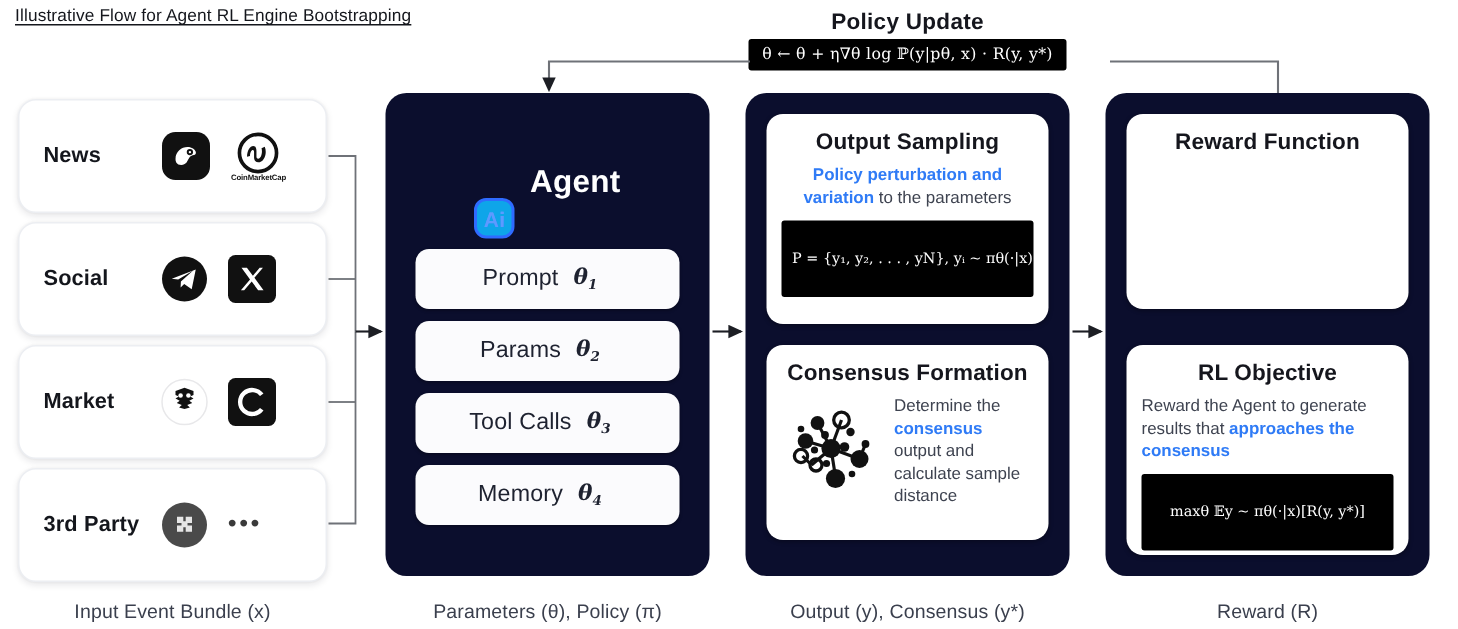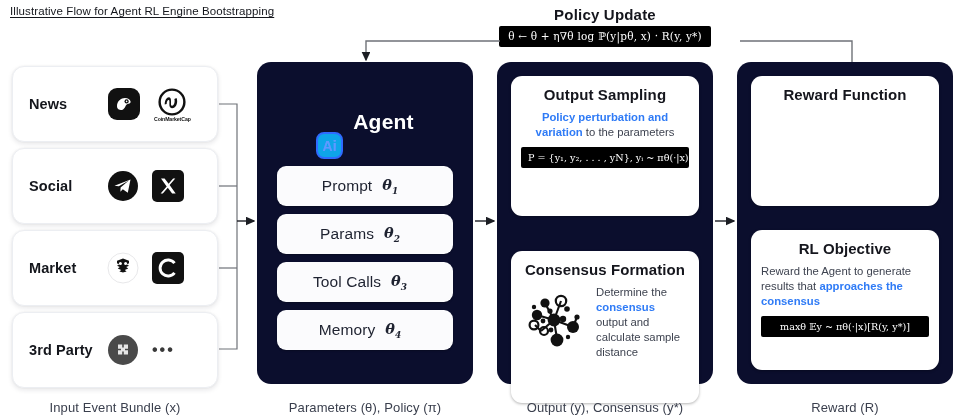--- a/index.html
+++ b/index.html
@@ -109,21 +109,21 @@
     background: #ffffff; border-radius: 11px;
     box-shadow: 0 1px 3px rgba(0,0,0,.3);
     padding: 10px 10px 10px;
   }
   .inner-title {
     text-align: center; font-size: 15px; font-weight: 700;
     color: #15161d; letter-spacing: .1px; margin-bottom: 7px;
   }
   .blurb { font-size: 11.3px; color: #3e4350; line-height: 1.32; }
   .blurb .hl { color: #2f7bf6; font-weight: 700; }
-  .inner-formula { margin: 7px auto 2px; padding: 5px 7px; font-size: 9.6px; white-space: nowrap; display:block; text-align:center; }
+  .inner-formula { margin: 7px auto 2px; padding: 20px 7px; font-size: 9.6px; white-space: nowrap; display:block; text-align:center; }
   .row-flex { display: flex; gap: 9px; align-items: flex-start; }
 
   .iconbox { display: inline-flex; align-items: center; justify-content: center; }
 </style>
 </head>
 <body>
 
 <div class="stage">
 
   <div class="doc-title">Illustrative Flow for Agent RL Engine Bootstrapping</div>
@@ -264,21 +264,21 @@
 
   <div class="panel panel-output">
     <div class="inner-card" style="top:14px;height:140px;">
       <div class="inner-title">Output Sampling</div>
       <div class="blurb" style="text-align:center;">
         <span class="hl">Policy perturbation and variation</span><span> to the parameters</span>
       </div>
       <span class="formula inner-formula">P = {y₁, y₂, . . . , yN},    yᵢ ~ πθ(·|x)</span>
     </div>
 
-    <div class="inner-card" style="top:189px;height:152px;">
+    <div class="inner-card" style="top:168px;height:130px;">
       <div class="inner-title">Consensus Formation</div>
       <div class="row-flex">
         <span class="iconbox" style="flex:0 0 auto;margin-top:2px;">
           <svg width="66" height="66" viewBox="0 0 66 66">
             <g stroke="#111" stroke-width="2.1" fill="none">
               <line x1="33" y1="33" x2="16" y2="28"></line>
                 <line x1="33" y1="33" x2="24" y2="16"></line>
               <line x1="33" y1="33" x2="40" y2="14"></line>
                 <line x1="33" y1="33" x2="52" y2="40"></line>
               <line x1="33" y1="33" x2="36" y2="52"></line>

